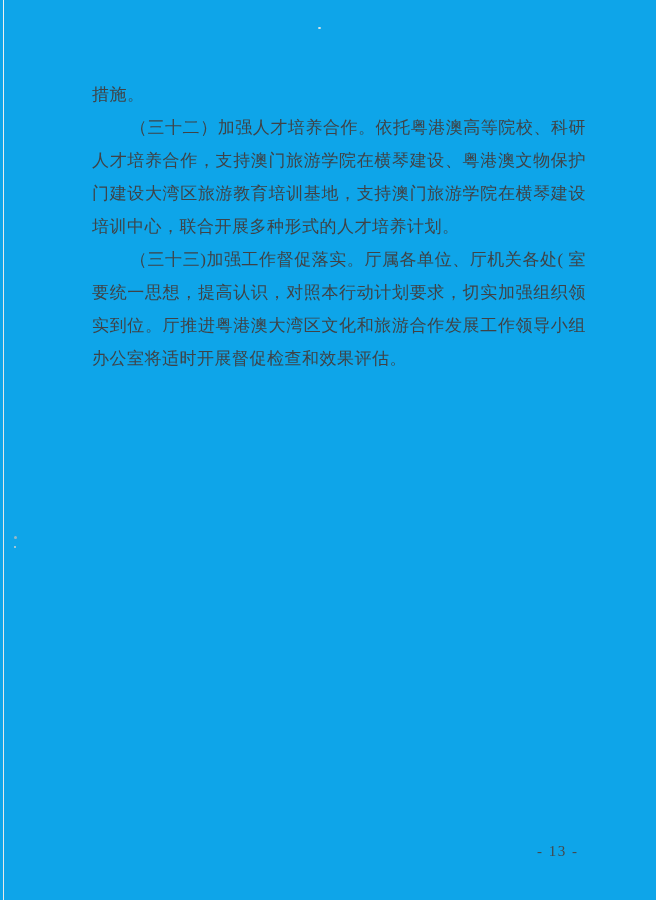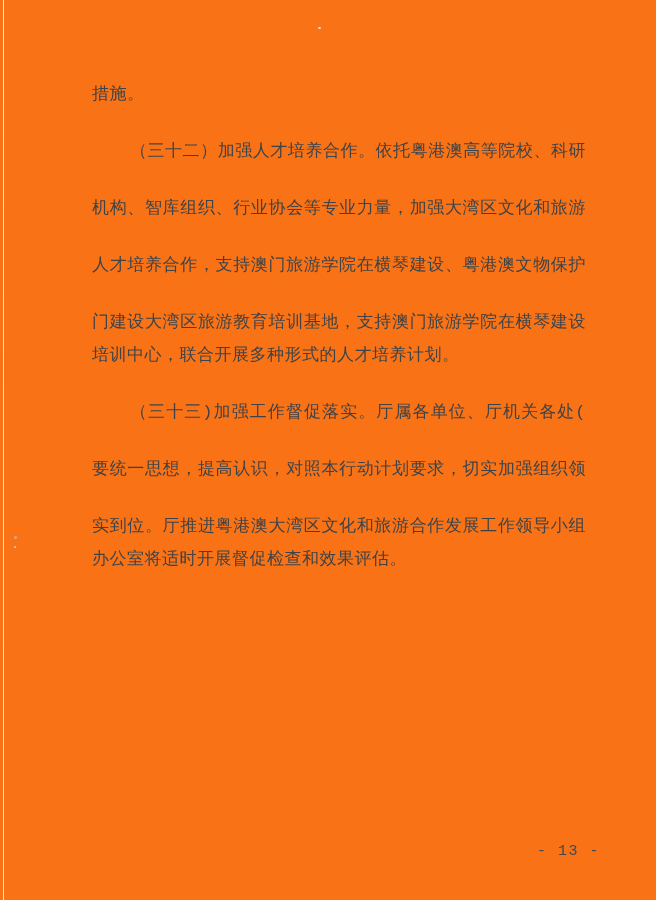--- a/index.html
+++ b/index.html
@@ -4,23 +4,23 @@
 <style>
   html, body {
     margin: 0;
     padding: 0;
     background: #ffffff;
   }
   .page {
     position: relative;
     width: 656px;
     height: 900px;
-    background: #f97316;
+    background: #0ea5e9;
     overflow: hidden;
-    font-family: Liberation Mono, monospace;
+    font-family: Liberation Serif, serif;
   }
   .scan-edge-line {
     position: absolute;
     left: 3px;
     top: 0;
     width: 1px;
     height: 900px;
     background: linear-gradient(#eef1f0, #e2e7e6 40%, #e6eae9);
   }
   .speck-1 {
@@ -63,21 +63,20 @@
   }
   .line {
     height: 33px;
     overflow: hidden;
     text-align: left;
   }
   .line.j {
     text-align: justify;
     text-align-last: justify;
     text-justify: inter-character;
-    margin-top: 24px;
   }
   .line.indent {
     text-indent: 38px;
   }
   .page-number {
     position: absolute;
     left: 537px;
     top: 843px;
     font-size: 15px;
     color: #45484b;
@@ -91,21 +90,20 @@
 <div class="page">
 
   <div class="scan-edge-line"></div>
   <div class="speck-1"></div>
   <div class="speck-2"></div>
   <div class="speck-3"></div>
 
   <div class="text-block">
     <div class="line">措施。</div>
     <div class="line j indent">（三十二）加强人才培养合作。依托粤港澳高等院校、科研</div>
-    <div class="line j">机构、智库组织、行业协会等专业力量，加强大湾区文化和旅游</div>
     <div class="line j">人才培养合作，支持澳门旅游学院在横琴建设、粤港澳文物保护</div>
     <div class="line j">门建设大湾区旅游教育培训基地，支持澳门旅游学院在横琴建设</div>
     <div class="line">培训中心，联合开展多种形式的人才培养计划。</div>
     <div class="line j indent">（三十三)加强工作督促落实。厅属各单位、厅机关各处( 室 )</div>
     <div class="line j">要统一思想，提高认识，对照本行动计划要求，切实加强组织领</div>
     <div class="line j">实到位。厅推进粤港澳大湾区文化和旅游合作发展工作领导小组</div>
     <div class="line">办公室将适时开展督促检查和效果评估。</div>
   </div>
 
   <div class="page-number">- 13 -</div>

